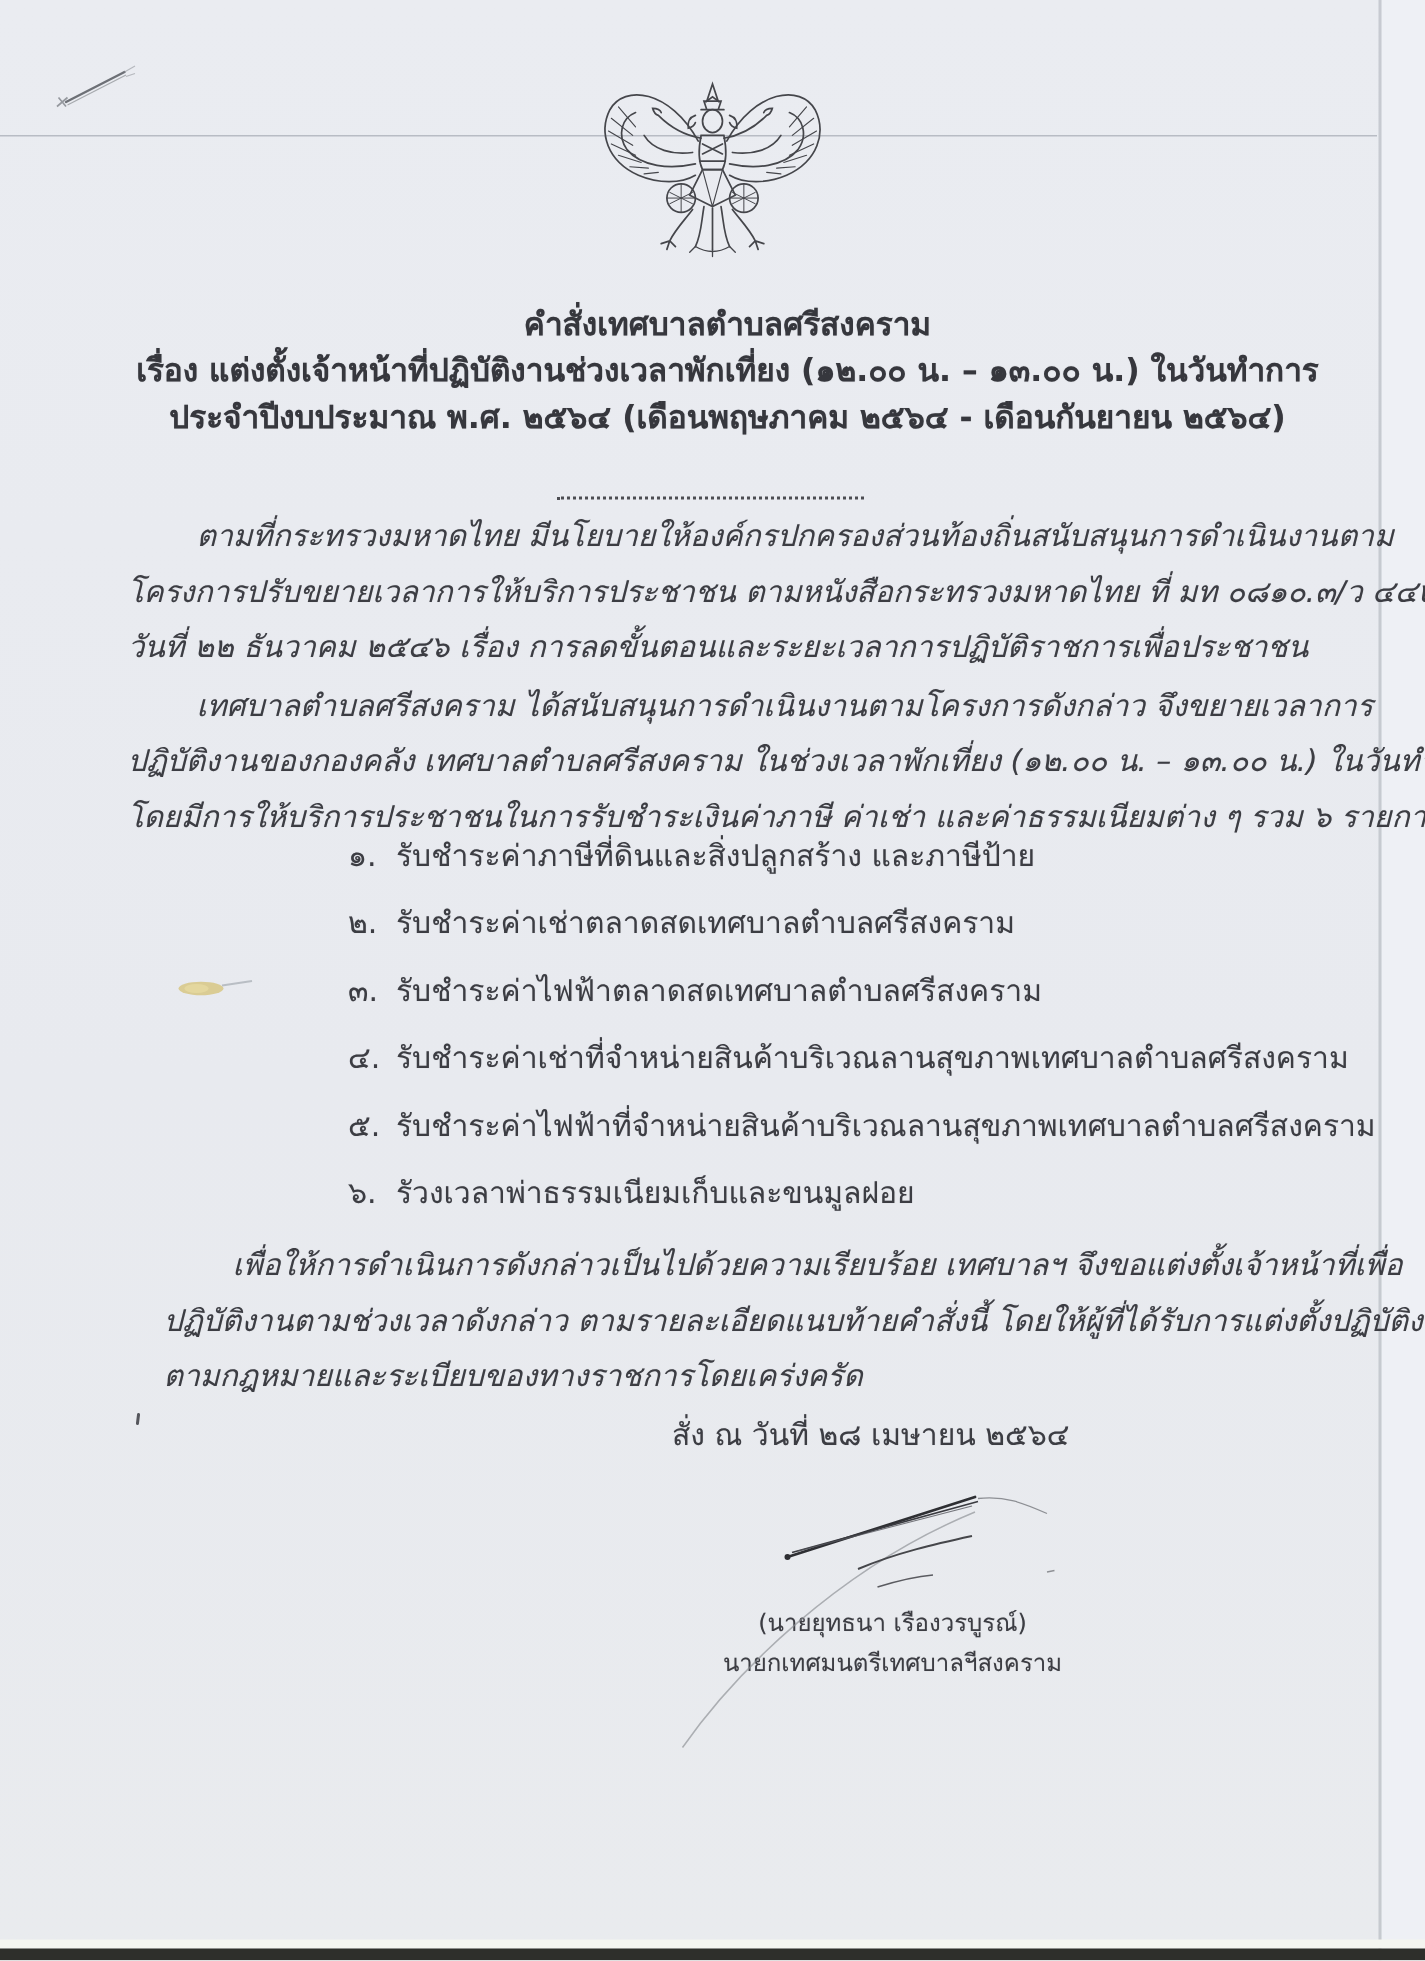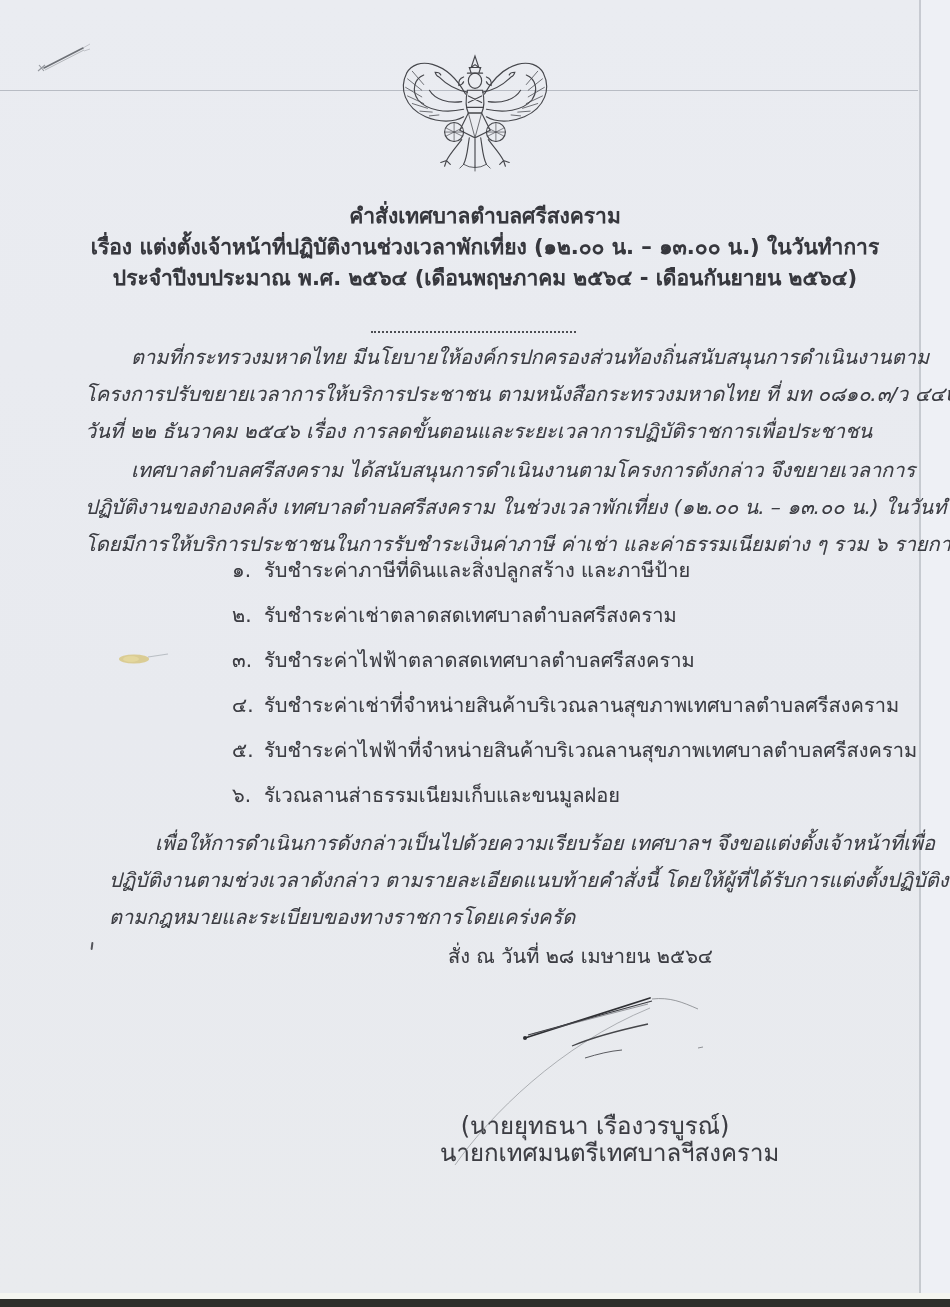--- a/index.html
+++ b/index.html
@@ -38,21 +38,21 @@
 
   .service-list{left:232px;top:558px;display:flex;flex-direction:column;gap:20px;
     font-size:20px;text-shadow:0 0 .5px rgba(60,61,67,.3);}
   .service-row{display:flex;height:25px;line-height:25px;white-space:nowrap;}
   .service-num{width:32px;}
 
   .issued-line{left:448px;top:944px;height:24px;line-height:24px;font-size:20px;
     white-space:nowrap;text-shadow:0 0 .5px rgba(60,61,67,.3);}
 
   .signature{left:420px;top:985px;width:310px;height:190px;z-index:3;pointer-events:none;}
-  .signer{left:440px;top:1113px;width:310px;text-align:center;font-size:24px;
+  .signer{left:440px;top:1068px;width:310px;text-align:center;font-size:16px;
     text-shadow:0 0 .5px rgba(60,61,67,.3);}
   .signer .sline{height:27px;line-height:27px;white-space:nowrap;}
 
   .pen-scribble{left:30px;top:38px;width:70px;height:45px;}
   .smudge{left:118px;top:650px;width:60px;height:16px;}
 </style>
 </head>
 <body>
 
 <div class="page">
@@ -153,21 +153,21 @@
     <div class="service-row">
       <span class="service-num">๔.</span>
       <span>รับชำระค่าเช่าที่จำหน่ายสินค้าบริเวณลานสุขภาพเทศบาลตำบลศรีสงคราม</span>
     </div>
     <div class="service-row">
       <span class="service-num">๕.</span>
       <span>รับชำระค่าไฟฟ้าที่จำหน่ายสินค้าบริเวณลานสุขภาพเทศบาลตำบลศรีสงคราม</span>
     </div>
     <div class="service-row">
       <span class="service-num">๖.</span>
-      <span>รัเวณลานส่าธรรมเนียมเก็บและขนมูลฝอย</span>
+      <span>รัวงเวลาพ่าธรรมเนียมเก็บและขนมูลฝอย</span>
     </div>
   </div>
 
   <div class="abs para p3">
     <div class="line indent">เพื่อให้การดำเนินการดังกล่าวเป็นไปด้วยความเรียบร้อย   เทศบาลฯ จึงขอแต่งตั้งเจ้าหน้าที่เพื่อ</div>
     <div class="line">ปฏิบัติงานตามช่วงเวลาดังกล่าว ตามรายละเอียดแนบท้ายคำสั่งนี้ โดยให้ผู้ที่ได้รับการแต่งตั้งปฏิบัติงานให้เป็นไป</div>
     <div class="line">ตามกฎหมายและระเบียบของทางราชการโดยเคร่งครัด</div>
   </div>
 
   <div class="abs issued-line">สั่ง   ณ    วันที่  ๒๘  เมษายน  ๒๕๖๔</div>

